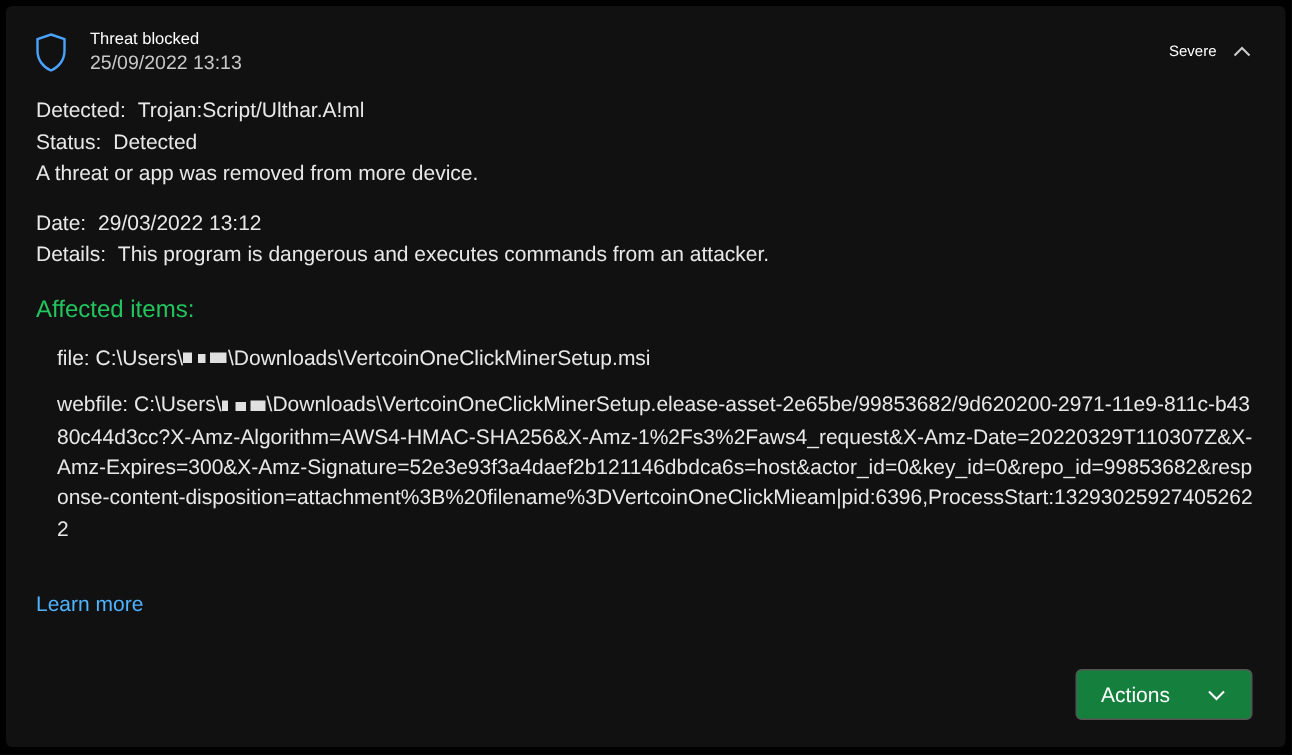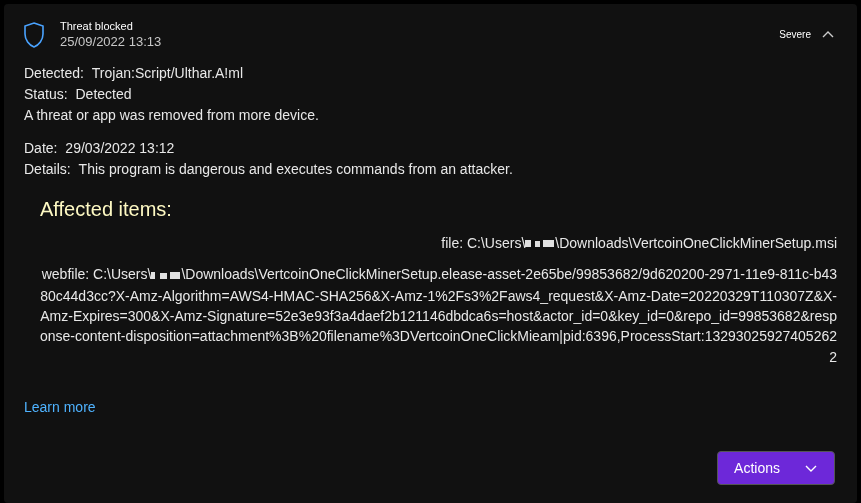--- a/index.html
+++ b/index.html
@@ -64,49 +64,47 @@
   }
   .kv-line {
     font-size: 14px;
     line-height: 1.5;
     color: #e8e8e8;
   }
   .kv-line .label { display: inline; }
   .kv-line .value { display: inline; margin-left: 4px; text-align: center; }
   .spacer-sm { height: 12px; }
   .affected-title {
-    font-size: 20px;
+    font-size: 16px;
     margin-top: 18px;
     margin-bottom: 12px;
-    color: #fef9c3;
-    margin-left: 16px;
+    color: #22c55e;
   }
   .affected-item {
     font-size: 14px;
     color: #e8e8e8;
     margin-left: 14px;
     line-height: 1.45;
     word-break: break-all;
     margin-bottom: 10px;
-    text-align: right;
   }
   .learn-more {
     color: #4fb3ff;
     font-size: 14px;
     margin-top: 22px;
     cursor: pointer;
     display: inline-block;
   }
   .actions-row {
     display: flex;
     justify-content: flex-end;
     padding: 18px 22px;
   }
   .actions-btn {
-    background: #6d28d9;
+    background: #15803d;
     border: 1px solid #555;
     border-radius: 4px;
     color: #fff;
     font-size: 14px;
     padding: 8px 16px;
     display: flex;
     align-items: center;
     gap: 24px;
     cursor: pointer;
   }

